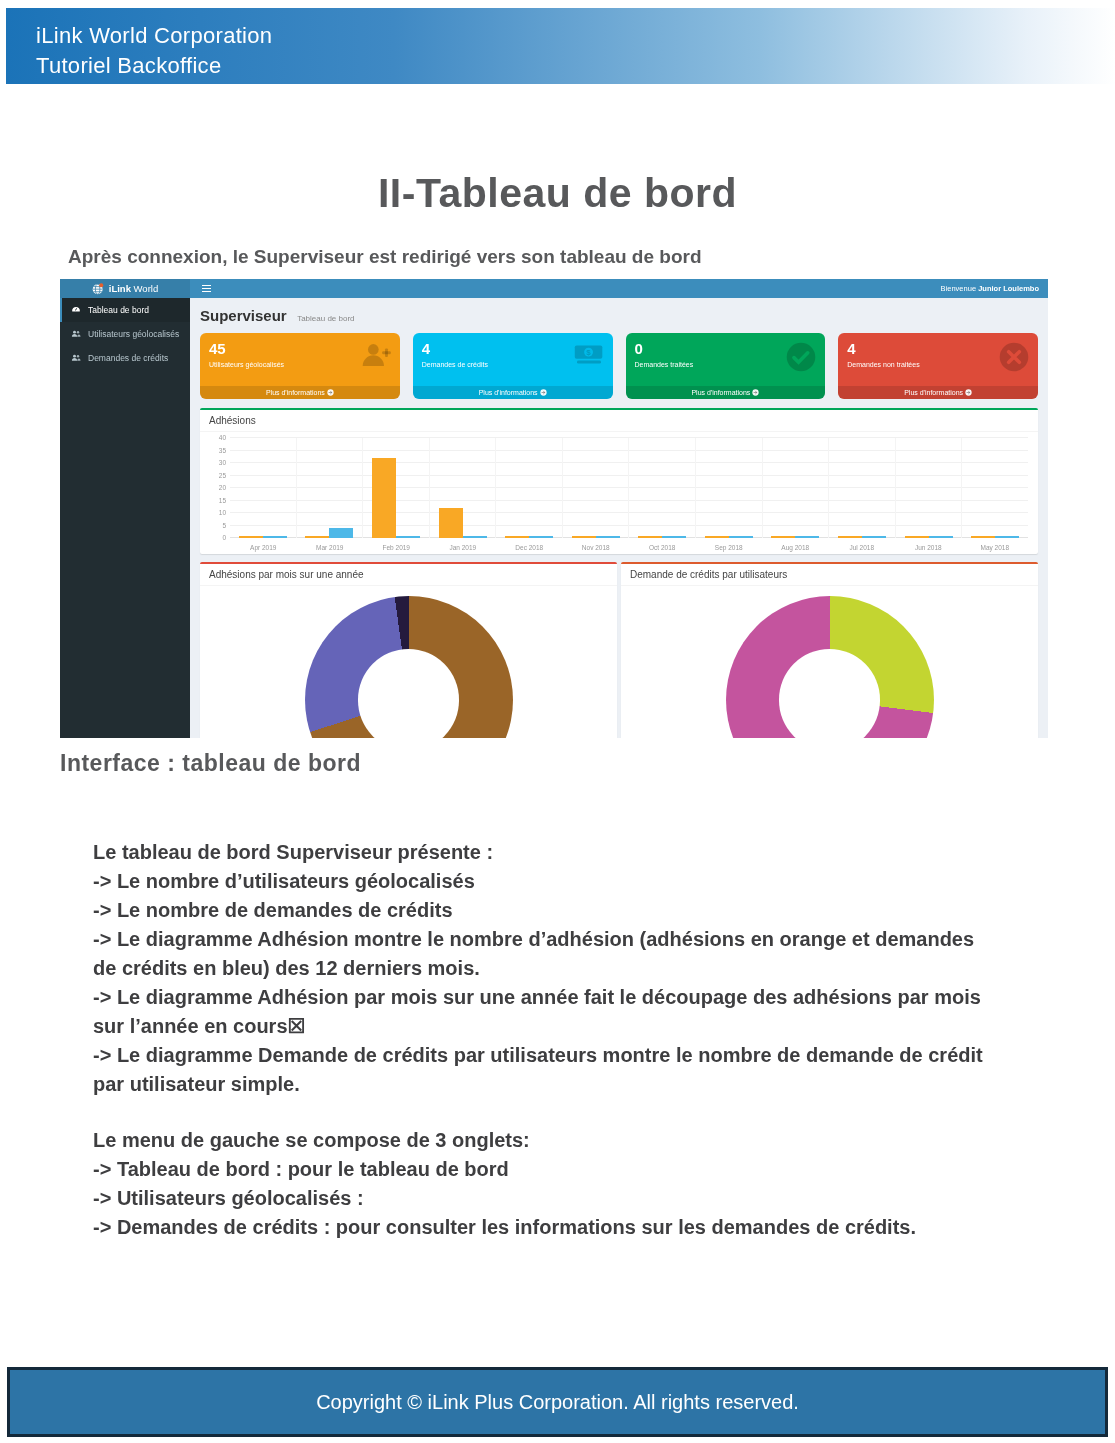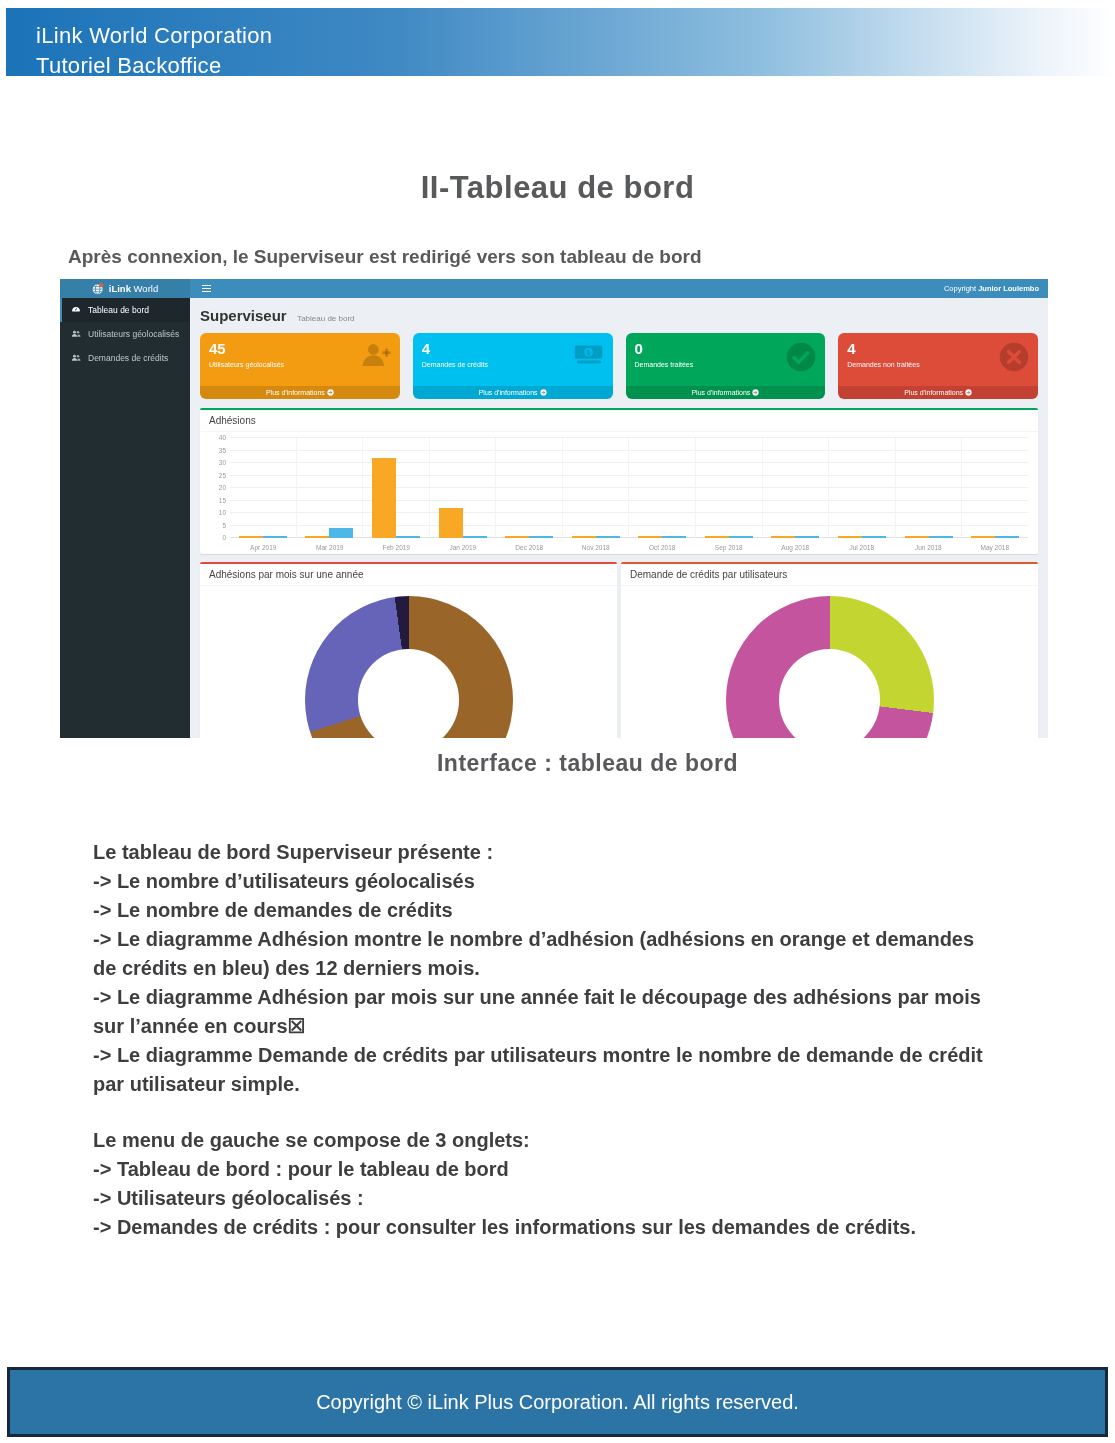--- a/index.html
+++ b/index.html
@@ -1,30 +1,30 @@
 <!DOCTYPE html>
 <html><head>
 <meta charset="utf-8">
 <style>
   * { margin:0; padding:0; box-sizing:border-box; }
   html,body { background:#ffffff; }
   body { font-family:"Liberation Sans", sans-serif; }
   .page { position:relative; width:1115px; height:1443px; background:#fff; overflow:hidden; }
 
   
-  .banner { position:absolute; top:8px; left:6px; right:0; height:68px;
+  .banner { position:absolute; top:8px; left:6px; right:0; height:76px;
     background:linear-gradient(90deg,#1b73b8 0%,#3f89c4 35%,#8ebedf 68%,#e8f1f9 92%,#ffffff 100%);
     color:#fff; padding:13px 0 0 30px; }
   .banner div { font-size:22px; line-height:30px; font-weight:400; letter-spacing:.3px; }
 
   
   .doc-title { position:absolute; top:170px; left:0; right:0; text-align:center;
-    font-size:31px; font-weight:700; color:#58595b; letter-spacing:.5px; }
+    font-size:41px; font-weight:700; color:#58595b; letter-spacing:.5px; }
   .intro { position:absolute; top:246px; left:68px; font-size:19px; font-weight:700; color:#58595b; }
-  .caption { position:absolute; top:750px; left:60px; right:0; text-align:center;
+  .caption { position:absolute; top:750px; left:60px; right:0; text-align:left;
     font-size:23px; font-weight:700; color:#58595b; letter-spacing:.5px; }
   .bodytext { position:absolute; left:93px; width:960px; font-size:20px; font-weight:700;
     color:#3e3e40; line-height:29px; }
   #para1 { top:838px; }
   #para2 { top:1126px; }
 
   
   .doc-footer { position:absolute; left:7px; right:7px; bottom:6px; height:70px;
     background:#2d74a6; border:3px solid #14293a; color:#fff; text-align:center;
     font-size:20px; line-height:64px; font-weight:400; }
@@ -110,21 +110,21 @@
         </svg>
         <span><b>iLink</b>&nbsp;<span>World</span></span>
       </div>
       <div class="navbar">
         <span class="burger">
             <i></i>
             <i></i>
             <i></i>
           </span>
         <span class="welcome">
-          <span>Copyright</span> <b>Junior Loulembo</b>
+          <span>Bienvenue</span> <b>Junior Loulembo</b>
         </span>
       </div>
     </div>
 
     <aside class="sidebar" id="sidebar">
         <div class="side-item active">
           <span style="display:inline-flex;width:10px;height:10px">
             <svg viewBox="0 0 16 16">
               <path d="M8 3a6.2 6.2 0 0 0-6.2 6.4c0 .6.5 1 1 1h10.4c.5 0 1-.4 1-1A6.2 6.2 0 0 0 8 3z" fill="currentColor"></path>
               <rect x="7.4" y="4.6" width="1.2" height="4.6" rx=".6" transform="rotate(38 8 7)" fill="#222d32"></rect>

